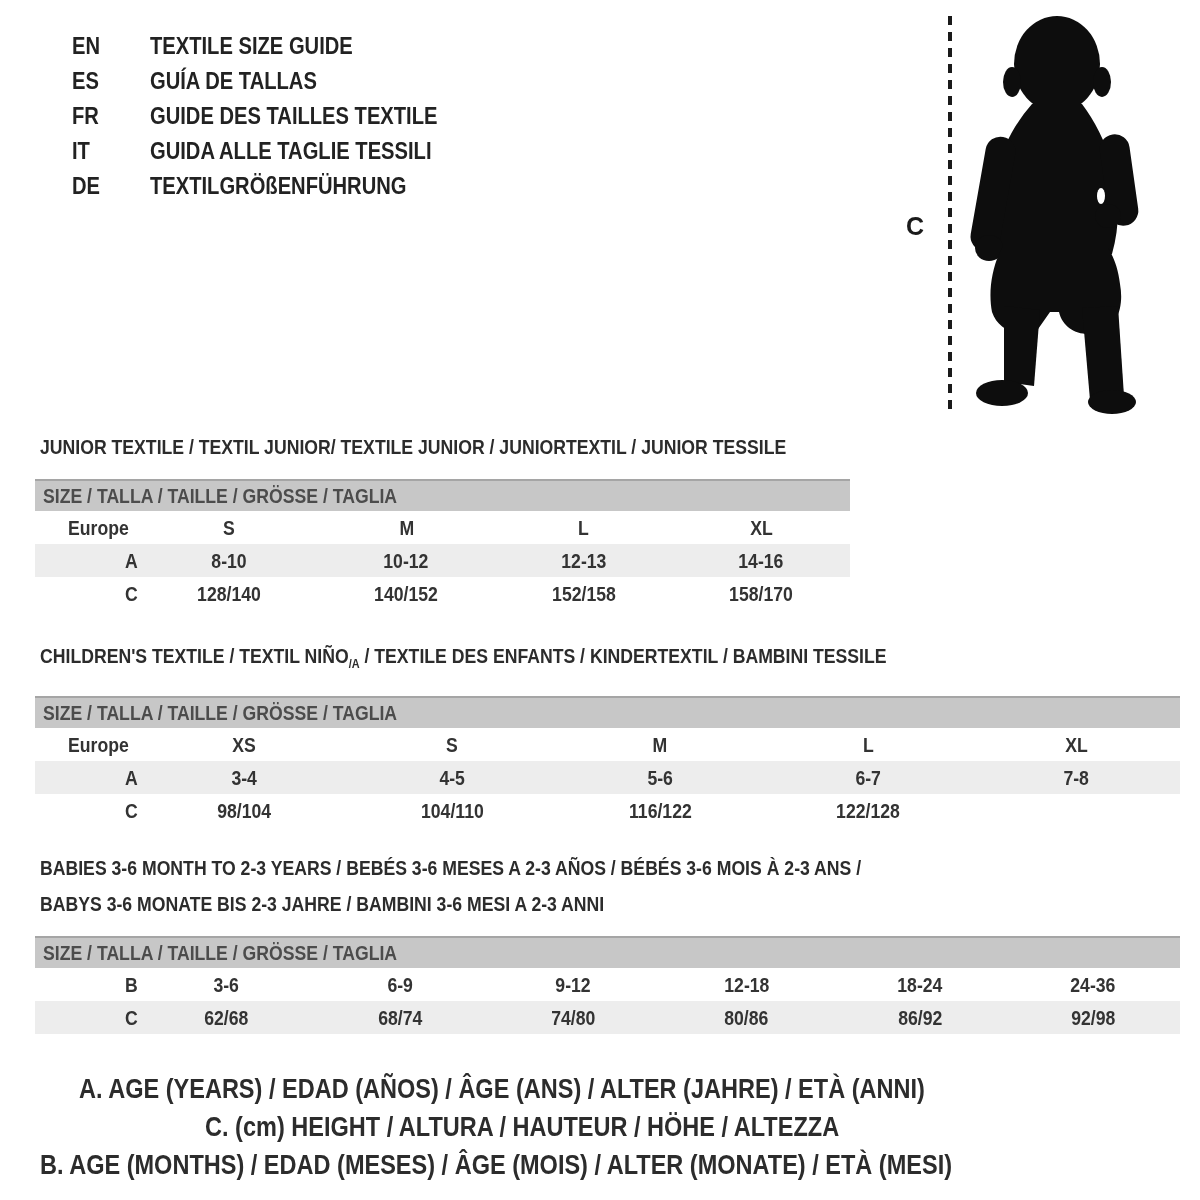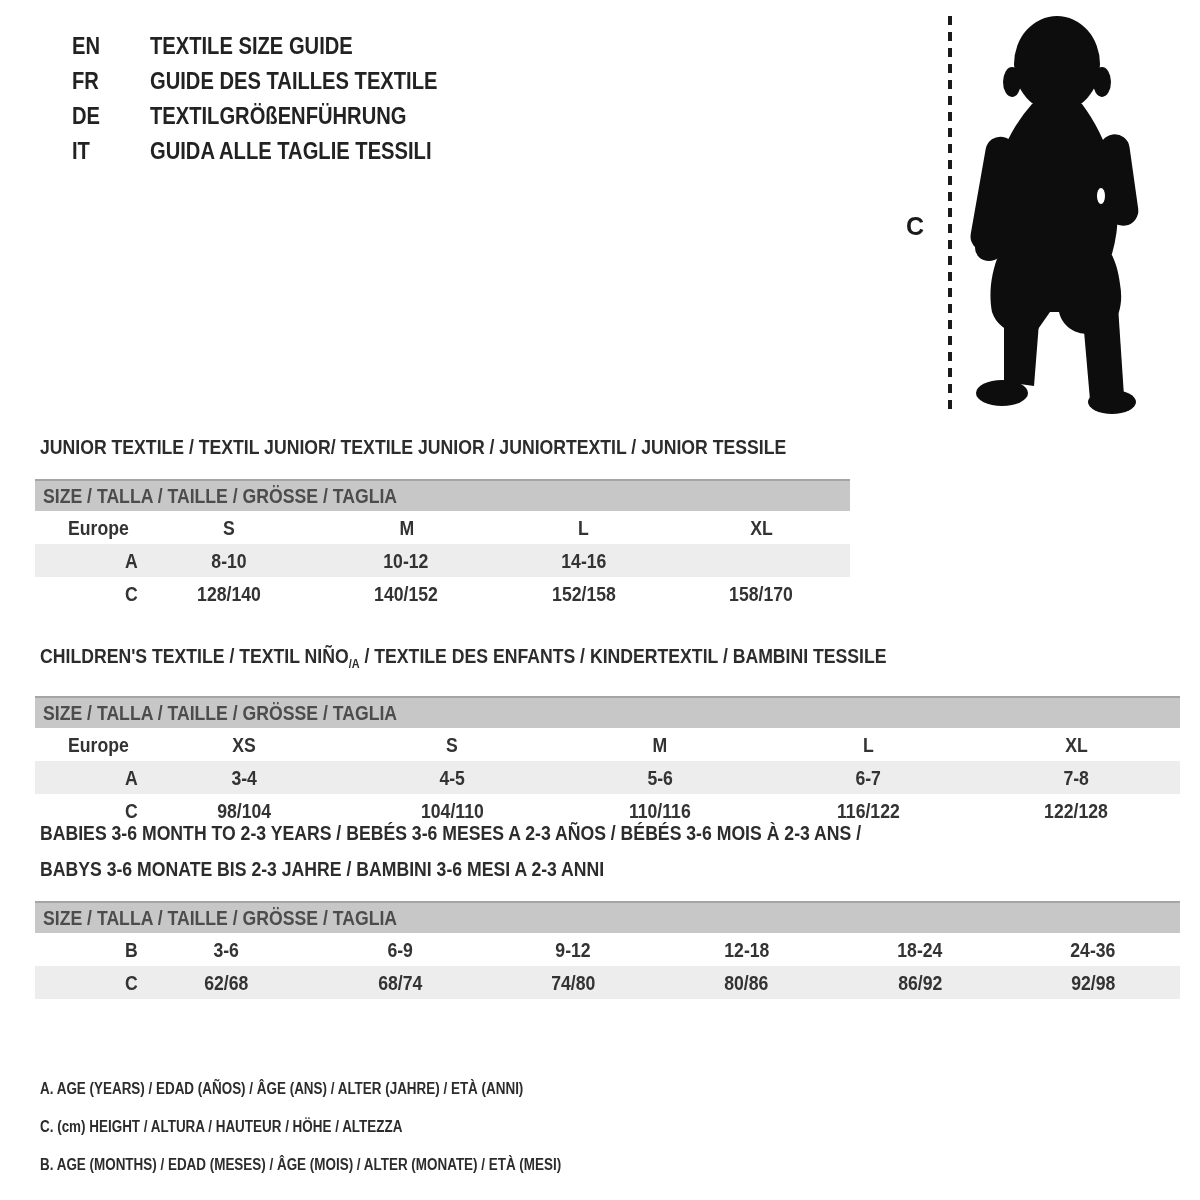--- a/index.html
+++ b/index.html
@@ -28,64 +28,68 @@
     position:absolute; left:948px; top:16px; width:4px; height:400px;
     background: repeating-linear-gradient(to bottom, #1a1a1a 0 9px, transparent 9px 16px);
   }
   .c-label { position:absolute; left:906px; top:212px; font-size:25px; color:#1a1a1a; }
   .figure-svg { position:absolute; left:962px; top:8px; }
 
   
   .size-section { position:absolute; left:35px; }
   .sec-junior   { top:436px; }
   .sec-children { top:645px; }
-  .sec-babies   { top:822px; }
+  .sec-babies   { top:857px; }
   .sec-title { margin:0; padding:0 0 14px 5px; font-size:21px; line-height:22px; font-weight:700; color:#2c2c2c; }
   .subpart { font-size:13px; vertical-align:-5px; }
 
   .gtable { margin-top:7px; }
   .sec-junior .gtable   { width:815px; }
   .sec-children .gtable { width:1145px; }
   .sec-babies .gtable   { width:1145px; }
 
   .thead {
     height:32px; line-height:29px;
     background:#c7c7c7; border-top:2px solid #a5a5a5;
     padding-left:8px; font-size:21px; color:#4c4c4c;
   }
   .trow { display:grid; height:33px; line-height:33px; font-size:21px; color:#333333; }
   .trow.shaded { background:#ededed; }
   .tlabel { padding-left:8px; text-align:right; }
   .tcell { text-align:center; }
 
   
   .legend { position:absolute; left:40px; top:1070px; }
-  .legend-line { height:38px; line-height:38px; font-size:16px; color:#2c2c2c; }
+  .legend-line { height:38px; line-height:38px; font-size:28px; color:#2c2c2c;text-align:center; }
 </style>
 </head>
 <body>
 
 <div class="page">
 
   <section class="lang-list">
       <div class="lang-row">
         <span class="lang-code cond">EN</span>
         <span class="lang-label cond">TEXTILE SIZE GUIDE</span>
       </div>
       <div class="lang-row">
+        <span class="lang-code cond">ES</span>
+        <span class="lang-label cond">GUÍA DE TALLAS</span>
+      </div>
+      <div class="lang-row">
         <span class="lang-code cond">FR</span>
         <span class="lang-label cond">GUIDE DES TAILLES TEXTILE</span>
       </div>
       <div class="lang-row">
+        <span class="lang-code cond">IT</span>
+        <span class="lang-label cond">GUIDA ALLE TAGLIE TESSILI</span>
+      </div>
+      <div class="lang-row">
         <span class="lang-code cond">DE</span>
         <span class="lang-label cond">TEXTILGRÖßENFÜHRUNG</span>
-      </div>
-      <div class="lang-row">
-        <span class="lang-code cond">IT</span>
-        <span class="lang-label cond">GUIDA ALLE TAGLIE TESSILI</span>
       </div>
     </section>
 
   <div class="dash-line"></div>
   <div class="c-label">C</div>
 
   <svg class="figure-svg" width="180" height="410" viewBox="0 0 180 410" aria-hidden="true">
     <g fill="#0d0d0d">
 
       <ellipse cx="95" cy="56" rx="43" ry="48"></ellipse>
@@ -119,20 +123,21 @@
             <span class="tlabel"><span class="cond">Europe</span></span>
             <span class="tcell"><span class="cond-center">S</span></span>
             <span class="tcell"><span class="cond-center">M</span></span>
             <span class="tcell"><span class="cond-center">L</span></span>
             <span class="tcell"><span class="cond-center">XL</span></span>
           </div>
           <div class="trow shaded" style="grid-template-columns: 105px repeat(4, 1fr);">
             <span class="tlabel"><span class="cond">A</span></span>
             <span class="tcell"><span class="cond-center">8-10</span></span>
             <span class="tcell"><span class="cond-center">10-12</span></span>
+            <span class="tcell"><span class="cond-center">12-13</span></span>
             <span class="tcell"><span class="cond-center">14-16</span></span>
           </div>
           <div class="trow" style="grid-template-columns: 105px repeat(4, 1fr);">
             <span class="tlabel"><span class="cond">C</span></span>
             <span class="tcell"><span class="cond-center">128/140</span></span>
             <span class="tcell"><span class="cond-center">140/152</span></span>
             <span class="tcell"><span class="cond-center">152/158</span></span>
             <span class="tcell"><span class="cond-center">158/170</span></span>
           </div>
         </div>
@@ -154,21 +159,20 @@
             <span class="tcell"><span class="cond-center">3-4</span></span>
             <span class="tcell"><span class="cond-center">4-5</span></span>
             <span class="tcell"><span class="cond-center">5-6</span></span>
             <span class="tcell"><span class="cond-center">6-7</span></span>
             <span class="tcell"><span class="cond-center">7-8</span></span>
           </div>
           <div class="trow" style="grid-template-columns: 105px repeat(5, 1fr);">
             <span class="tlabel"><span class="cond">C</span></span>
             <span class="tcell"><span class="cond-center">98/104</span></span>
             <span class="tcell"><span class="cond-center">104/110</span></span>
-            <span class="tcell"><span class="cond-center">110/116</span></span>
             <span class="tcell"><span class="cond-center">116/122</span></span>
             <span class="tcell"><span class="cond-center">122/128</span></span>
           </div>
         </div>
       </section>
       <section class="size-section sec-babies">
         <h2 class="sec-title"><span class="cond"><span>BABIES 3-6 MONTH TO 2-3 YEARS / BEBÉS 3-6 MESES A 2-3 AÑOS / BÉBÉS 3-6 MOIS À 2-3 ANS /</span></span></h2>
         <h2 class="sec-title"><span class="cond"><span>BABYS 3-6 MONATE BIS 2-3 JAHRE / BAMBINI 3-6 MESI A 2-3 ANNI</span></span></h2>
         <div class="gtable">
           <div class="thead"><span class="cond">SIZE / TALLA / TAILLE / GRÖSSE / TAGLIA</span></div>

